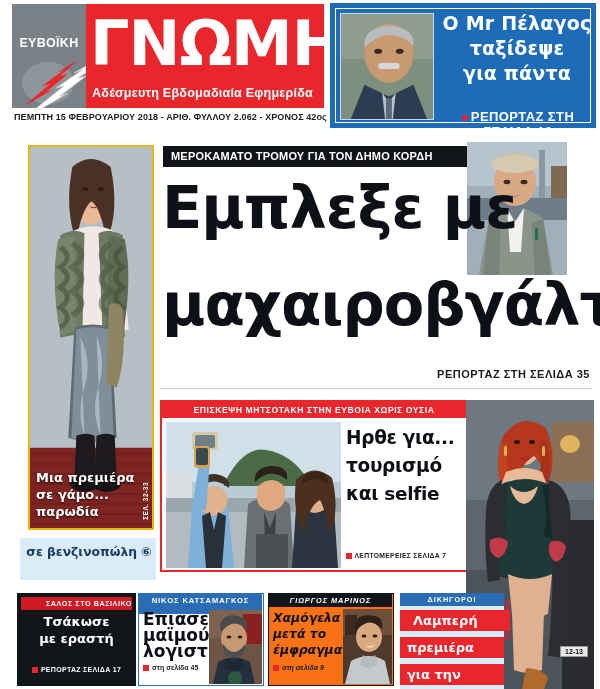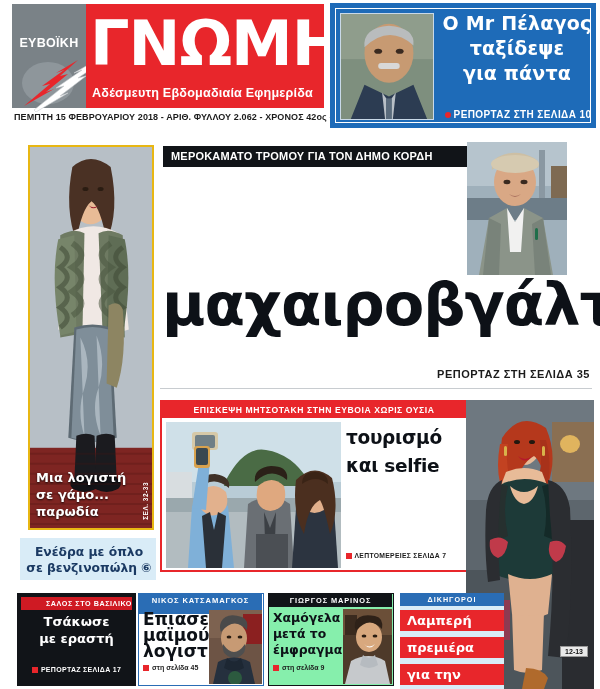--- a/index.html
+++ b/index.html
@@ -17,21 +17,21 @@
   .mh-title{position:absolute;left:78px;top:2px;width:232px;height:76px;color:#fff;font-size:62px;font-weight:bold;letter-spacing:-1px;line-height:76px;font-family:"DejaVu Sans",sans-serif;}
   .mh-sub{position:absolute;left:80px;top:82px;width:230px;color:#fff;font-size:12.6px;font-weight:bold;letter-spacing:.2px;}
   .mh-date{position:absolute;left:14px;top:112px;width:330px;color:#1b1b1b;font-size:9px;font-weight:bold;letter-spacing:.1px;white-space:nowrap;}
 
   
   .teaser{position:absolute;left:330px;top:3px;width:266px;height:125px;background:#1e6bb8;border:2px solid #1e6bb8;box-sizing:border-box;}
   .teaser-inner{position:absolute;left:3px;top:3px;width:256px;height:115px;border:1.5px solid #ffffff;box-sizing:border-box;}
   .teaser-photo{position:absolute;left:8px;top:8px;width:94px;height:107px;border:1.5px solid #c9d9e8;box-sizing:border-box;background:#6e7d86;overflow:hidden;}
   .teaser-txt{position:absolute;left:110px;top:6px;width:150px;text-align:center;color:#ffffff;}
   .teaser-txt .l{font-size:19px;font-weight:bold;line-height:25px;letter-spacing:.2px;font-family:"DejaVu Sans",sans-serif;}
-  .teaser-ref{position:absolute;left:110px;top:104px;width:152px;text-align:center;color:#ffffff;font-size:10px;font-weight:bold;letter-spacing:.4px;}
+  .teaser-ref{position:absolute;left:110px;top:104px;width:152px;text-align:center;color:#ffffff;font-size:13px;font-weight:bold;letter-spacing:.4px;}
   .teaser-ref .sq{display:inline-block;width:6px;height:6px;background:#e8262b;border-radius:50%;margin-right:3px;vertical-align:middle;}
 
   
   .lcol-photo{position:absolute;left:28px;top:145px;width:126px;height:385px;border:2.5px solid #e8b713;box-sizing:border-box;overflow:hidden;background:#9aa7b3;}
   .lcap{position:absolute;left:6px;bottom:8px;width:100px;color:#ffffff;font-size:13px;font-weight:bold;line-height:17px;text-shadow:0 1px 2px rgba(0,0,0,.85);font-family:"DejaVu Sans",sans-serif;}
   .lcap-vert{position:absolute;right:3px;bottom:8px;writing-mode:vertical-rl;transform:rotate(180deg);color:#fff;font-size:6.5px;font-weight:bold;letter-spacing:.5px;}
   .lbox{position:absolute;left:20px;top:538px;width:136px;height:42px;background:#d9ecf7;}
   .lbox-t{position:absolute;left:6px;top:6px;width:126px;text-align:center;color:#1b3a63;font-size:12.3px;font-weight:bold;line-height:16px;font-family:"DejaVu Sans",sans-serif;}
 
   
@@ -66,34 +66,34 @@
   .b1-r .sq{display:inline-block;width:6px;height:6px;background:#e8262b;margin-right:3px;vertical-align:middle;}
 
   .b2{position:absolute;left:138px;top:593px;width:126px;height:93px;background:#ffffff;border:1.5px solid #2a6db5;box-sizing:border-box;}
   .b2-k{position:absolute;left:0;top:0;width:123px;height:20px;background:#2a6db5;}
   .b2-k span{display:block;text-align:center;color:#fff;font-size:7.6px;font-weight:bold;letter-spacing:.9px;line-height:14px;}
   .b2-t{position:absolute;left:4px;top:17px;width:64px;color:#0d1117;font-size:17px;font-weight:bold;line-height:16px;font-family:"DejaVu Sans",sans-serif;}
   .b2-r{position:absolute;left:4px;top:70px;width:70px;color:#1b1b1b;font-size:7px;font-weight:bold;}
   .b2-r .sq{display:inline-block;width:6px;height:6px;background:#e8262b;margin-right:3px;vertical-align:middle;}
   .b2-photo{position:absolute;left:70px;top:16px;width:53px;height:74px;overflow:hidden;background:#6b5a4e;}
 
-  .b3{position:absolute;left:268px;top:593px;width:126px;height:93px;background:#86efac;border:1.5px solid #111418;box-sizing:border-box;}
+  .b3{position:absolute;left:268px;top:593px;width:126px;height:93px;background:#f97316;border:1.5px solid #111418;box-sizing:border-box;font-style:italic;}
   .b3-k{position:absolute;left:0;top:0;width:123px;height:13px;background:#111418;}
   .b3-k span{display:block;text-align:center;color:#fff;font-size:7.4px;font-weight:bold;letter-spacing:.9px;line-height:13px;}
   .b3-t{position:absolute;left:4px;top:16px;width:68px;color:#0d1117;font-size:12.4px;font-weight:bold;line-height:16px;font-family:"DejaVu Sans",sans-serif;}
   .b3-r{position:absolute;left:4px;top:70px;width:74px;color:#1b1b1b;font-size:7px;font-weight:bold;}
   .b3-r .sq{display:inline-block;width:6px;height:6px;background:#e8262b;margin-right:3px;vertical-align:middle;}
   .b3-photo{position:absolute;left:74px;top:15px;width:49px;height:75px;overflow:hidden;background:#5b4a3d;}
 
   .b4{position:absolute;left:400px;top:593px;width:104px;height:96px;}
   .b4-k{position:absolute;left:0;top:0;width:104px;height:13px;background:#2a6db5;}
   .b4-k span{display:block;text-align:center;color:#fff;font-size:7.2px;font-weight:bold;letter-spacing:1px;line-height:13px;}
   .b4-l{position:absolute;left:0;width:104px;height:21px;background:#e8262b;}
   .b4-l span{display:block;padding-left:7px;color:#fff;font-size:13px;font-weight:bold;line-height:21px;font-family:"DejaVu Sans",sans-serif;}
-  .b4-l1{top:17px;} .b4-l2{top:44px;} .b4-l3{top:71px;}
+  .b4-l1{top:17px;padding-left:6px;} .b4-l2{top:44px;} .b4-l3{top:71px;}
   .b4-gap{position:absolute;left:0;width:104px;height:6px;background:#d9ecf7;}
 
   
   .ph{position:absolute;left:0;top:0;width:100%;height:100%;}
 </style>
 </head>
 <body>
 
 <div class="page">
 
@@ -175,30 +175,29 @@
           <path d="M0 316 H121"></path>
           <path d="M0 326 H121"></path>
           <path d="M0 336 H121"></path>
         <path d="M0 346 H121"></path>
           <path d="M0 356 H121"></path>
           <path d="M0 366 H121"></path>
           <path d="M0 376 H121"></path>
       </g>
     </svg>
     <div class="lcap">
-      <div>Μια λογιστή</div>
+      <div>Μια πρεμιέρα</div>
       <div>σε γάμο...</div>
       <div>παρωδία</div>
     </div>
     <div class="lcap-vert">ΣΕΛ. 32-33</div>
   </div>
 
   <div class="lbox">
     <div class="lbox-t">
-      <div>Ενέδρα με όπλο</div>
       <div>σε βενζινοπώλη ⑥</div>
     </div>
   </div>
 
   <div class="kicker">
     <span>ΜΕΡΟΚΑΜΑΤΟ ΤΡΟΜΟΥ ΓΙΑ ΤΟΝ ΔΗΜΟ ΚΟΡΔΗ</span>
   </div>
 
   <div class="mainphoto">
     <svg class="ph" viewBox="0 0 100 133" preserveAspectRatio="none">
@@ -214,20 +213,21 @@
       <ellipse cx="57" cy="40" rx="3.5" ry="2.2" fill="#3a2a20"></ellipse>
       <path d="M42 52 q6 4 12 0 q-6 6 -12 0Z" fill="#a9705e"></path>
       <path d="M12 133 L22 76 L40 66 L48 80 L57 66 L76 76 L86 133Z" fill="#8b9489"></path>
       <path d="M40 66 L48 80 L57 66 L54 110 L43 110Z" fill="#f1f1f0"></path>
       <path d="M22 76 L16 133 L32 133 L34 82Z" fill="#79837a"></path>
       <path d="M76 76 L84 133 L68 133 L65 82Z" fill="#79837a"></path>
       <rect x="68" y="86" width="3" height="12" rx="1.5" fill="#1f6e4a"></rect>
     </svg>
   </div>
 
+  <div class="hl hl1">Εμπλεξε με</div>
   <div class="hl hl2">μαχαιροβγάλτη</div>
   <div class="hl-ref">ΡΕΠΟΡΤΑΖ ΣΤΗ ΣΕΛΙΔΑ 35</div>
   <div class="rule"></div>
 
   <div class="mits">
     <div class="mits-k">
       <span>ΕΠΙΣΚΕΨΗ ΜΗΤΣΟΤΑΚΗ ΣΤΗΝ ΕΥΒΟΙΑ ΧΩΡΙΣ ΟΥΣΙΑ</span>
     </div>
     <div class="mits-photo">
       <svg class="ph" viewBox="0 0 175 146" preserveAspectRatio="none">
@@ -257,20 +257,21 @@
         </g>
         <g>
           <path d="M126 146 L130 86 q20 -12 38 0 l4 60Z" fill="#2c3440"></path>
           <path d="M136 66 q14 -12 26 0 q4 16 -4 22 q-10 6 -18 0 q-8 -6 -4 -22Z" fill="#e2b08c"></path>
           <path d="M130 58 q18 -18 36 -2 q8 32 -2 56 q-6 -28 -10 -34 q-12 6 -16 34 q-12 -22 -8 -54Z" fill="#4b2f1f"></path>
           <path d="M136 62 q14 -10 26 0 q0 -12 -13 -12 q-13 0 -13 12Z" fill="#3a2416"></path>
         </g>
       </svg>
     </div>
     <div class="mits-txt">
+      <div>Ηρθε για...</div>
       <div>τουρισμό</div>
       <div>και selfie</div>
     </div>
     <div class="mits-ref"><span class="sq"></span><span>ΛΕΠΤΟΜΕΡΕΙΕΣ ΣΕΛΙΔΑ 7</span></div>
   </div>
 
   <div class="rphoto">
     <svg class="ph" viewBox="0 0 128 289" preserveAspectRatio="none">
       <rect width="128" height="289" fill="#5d666d"></rect>
       <rect x="0" y="0" width="128" height="100" fill="#6e7880"></rect>

